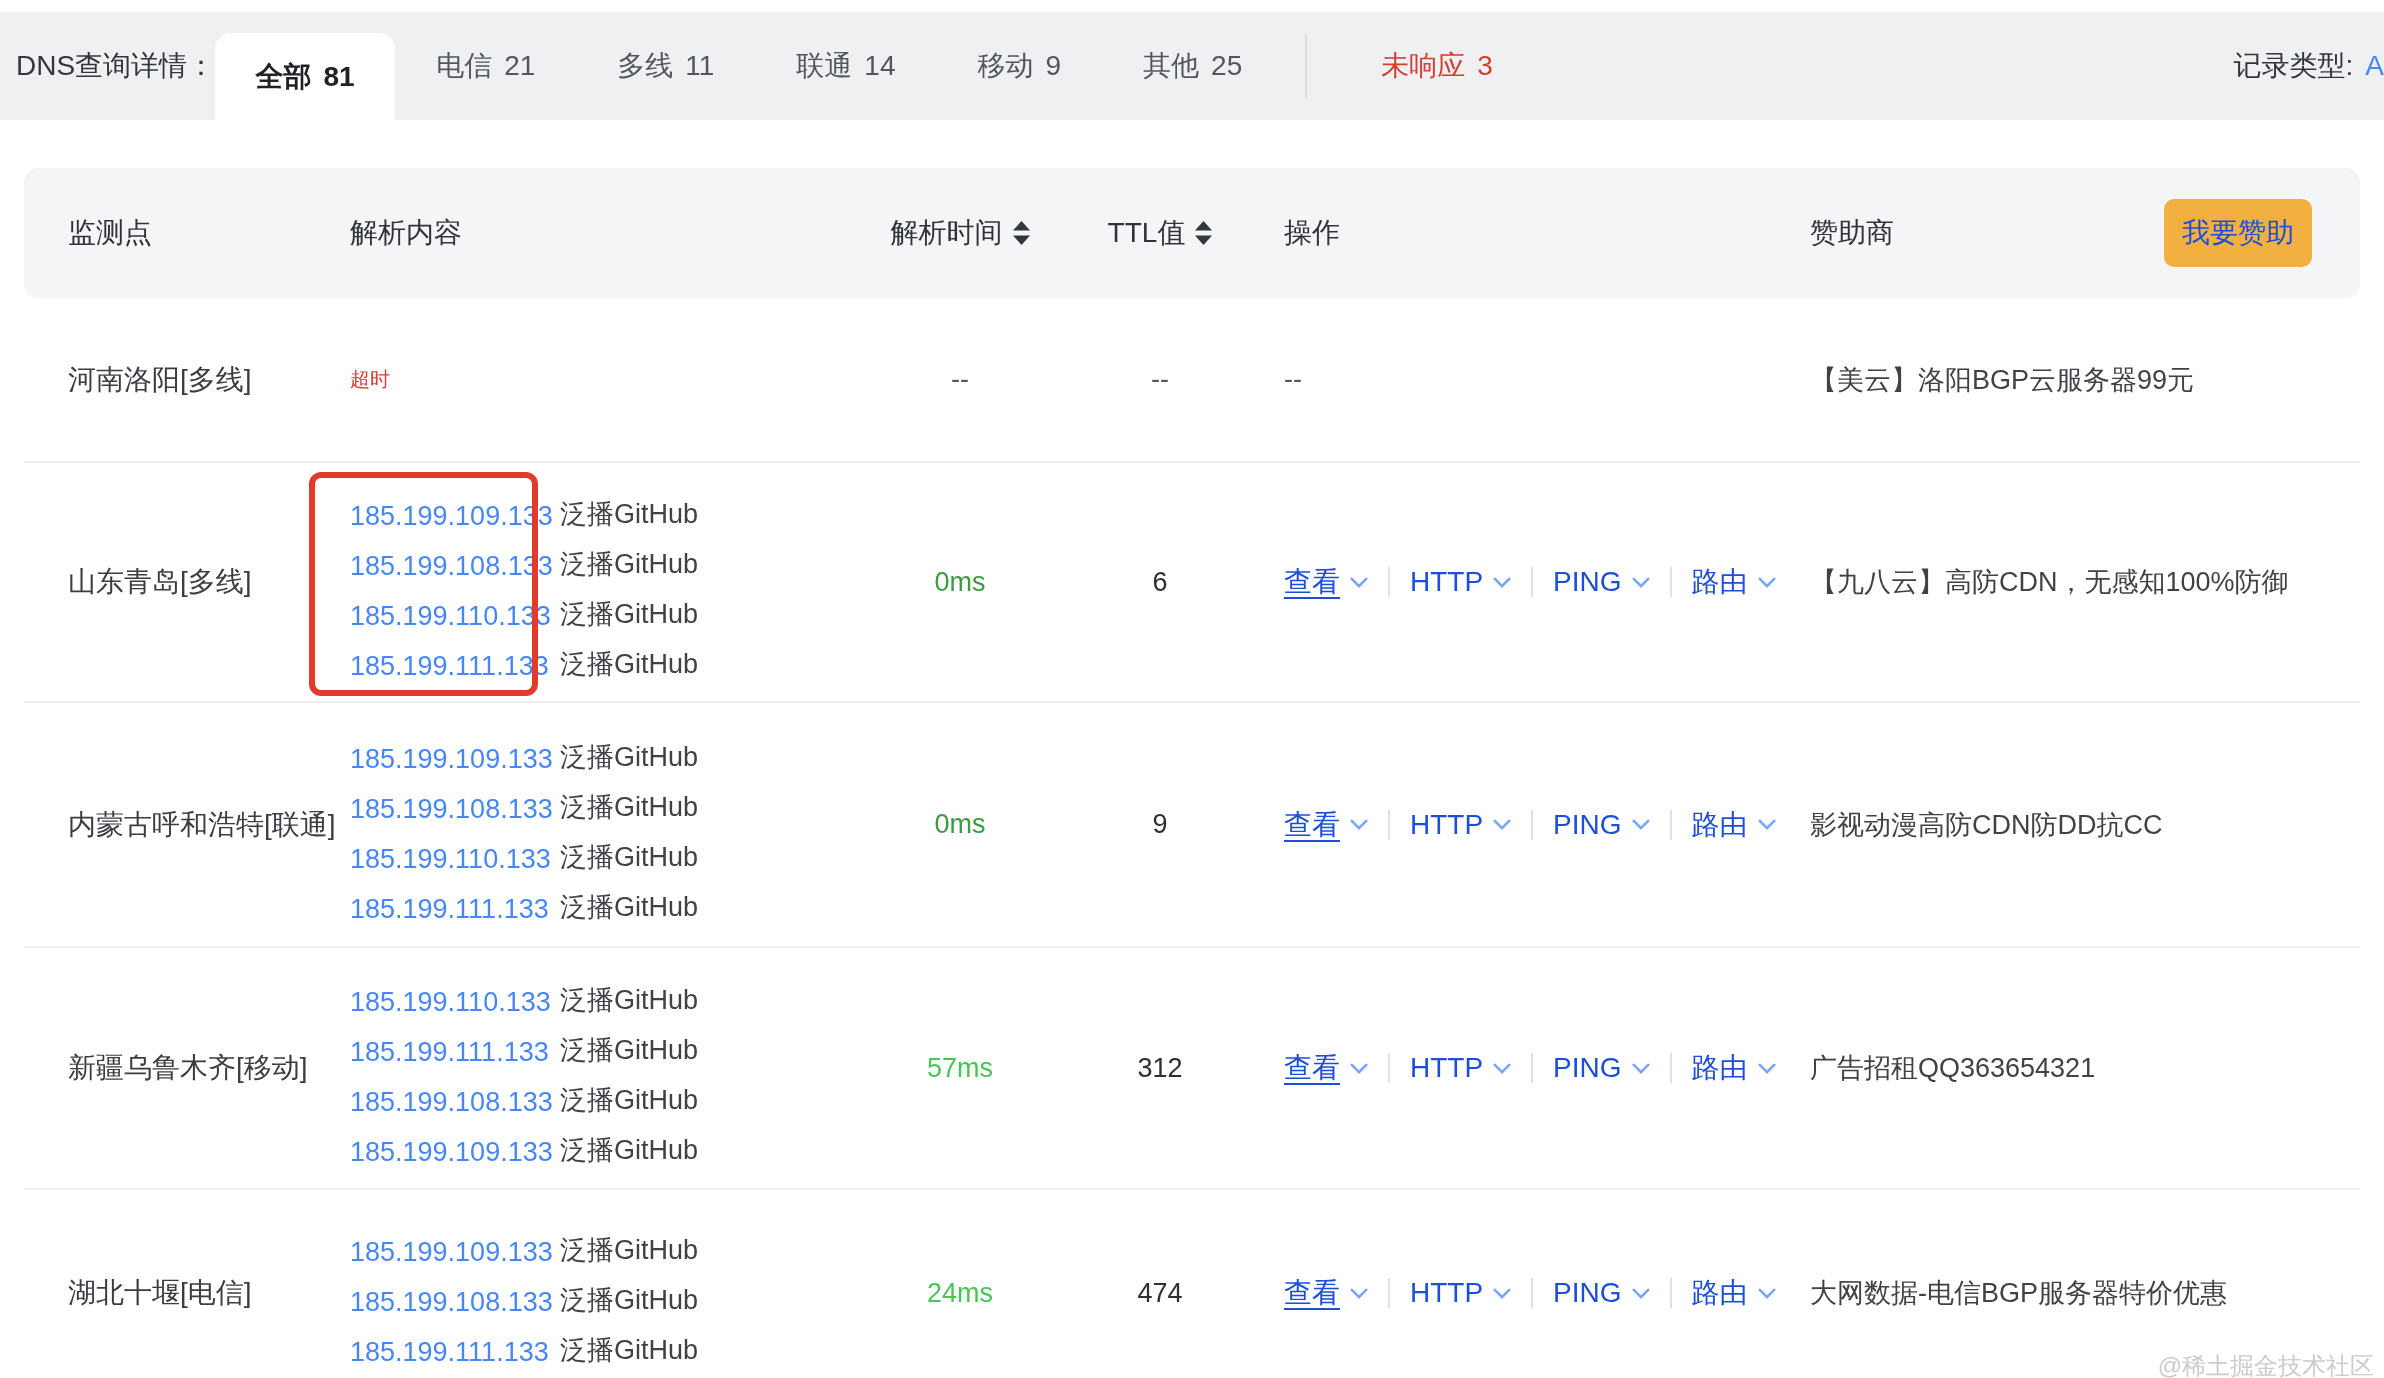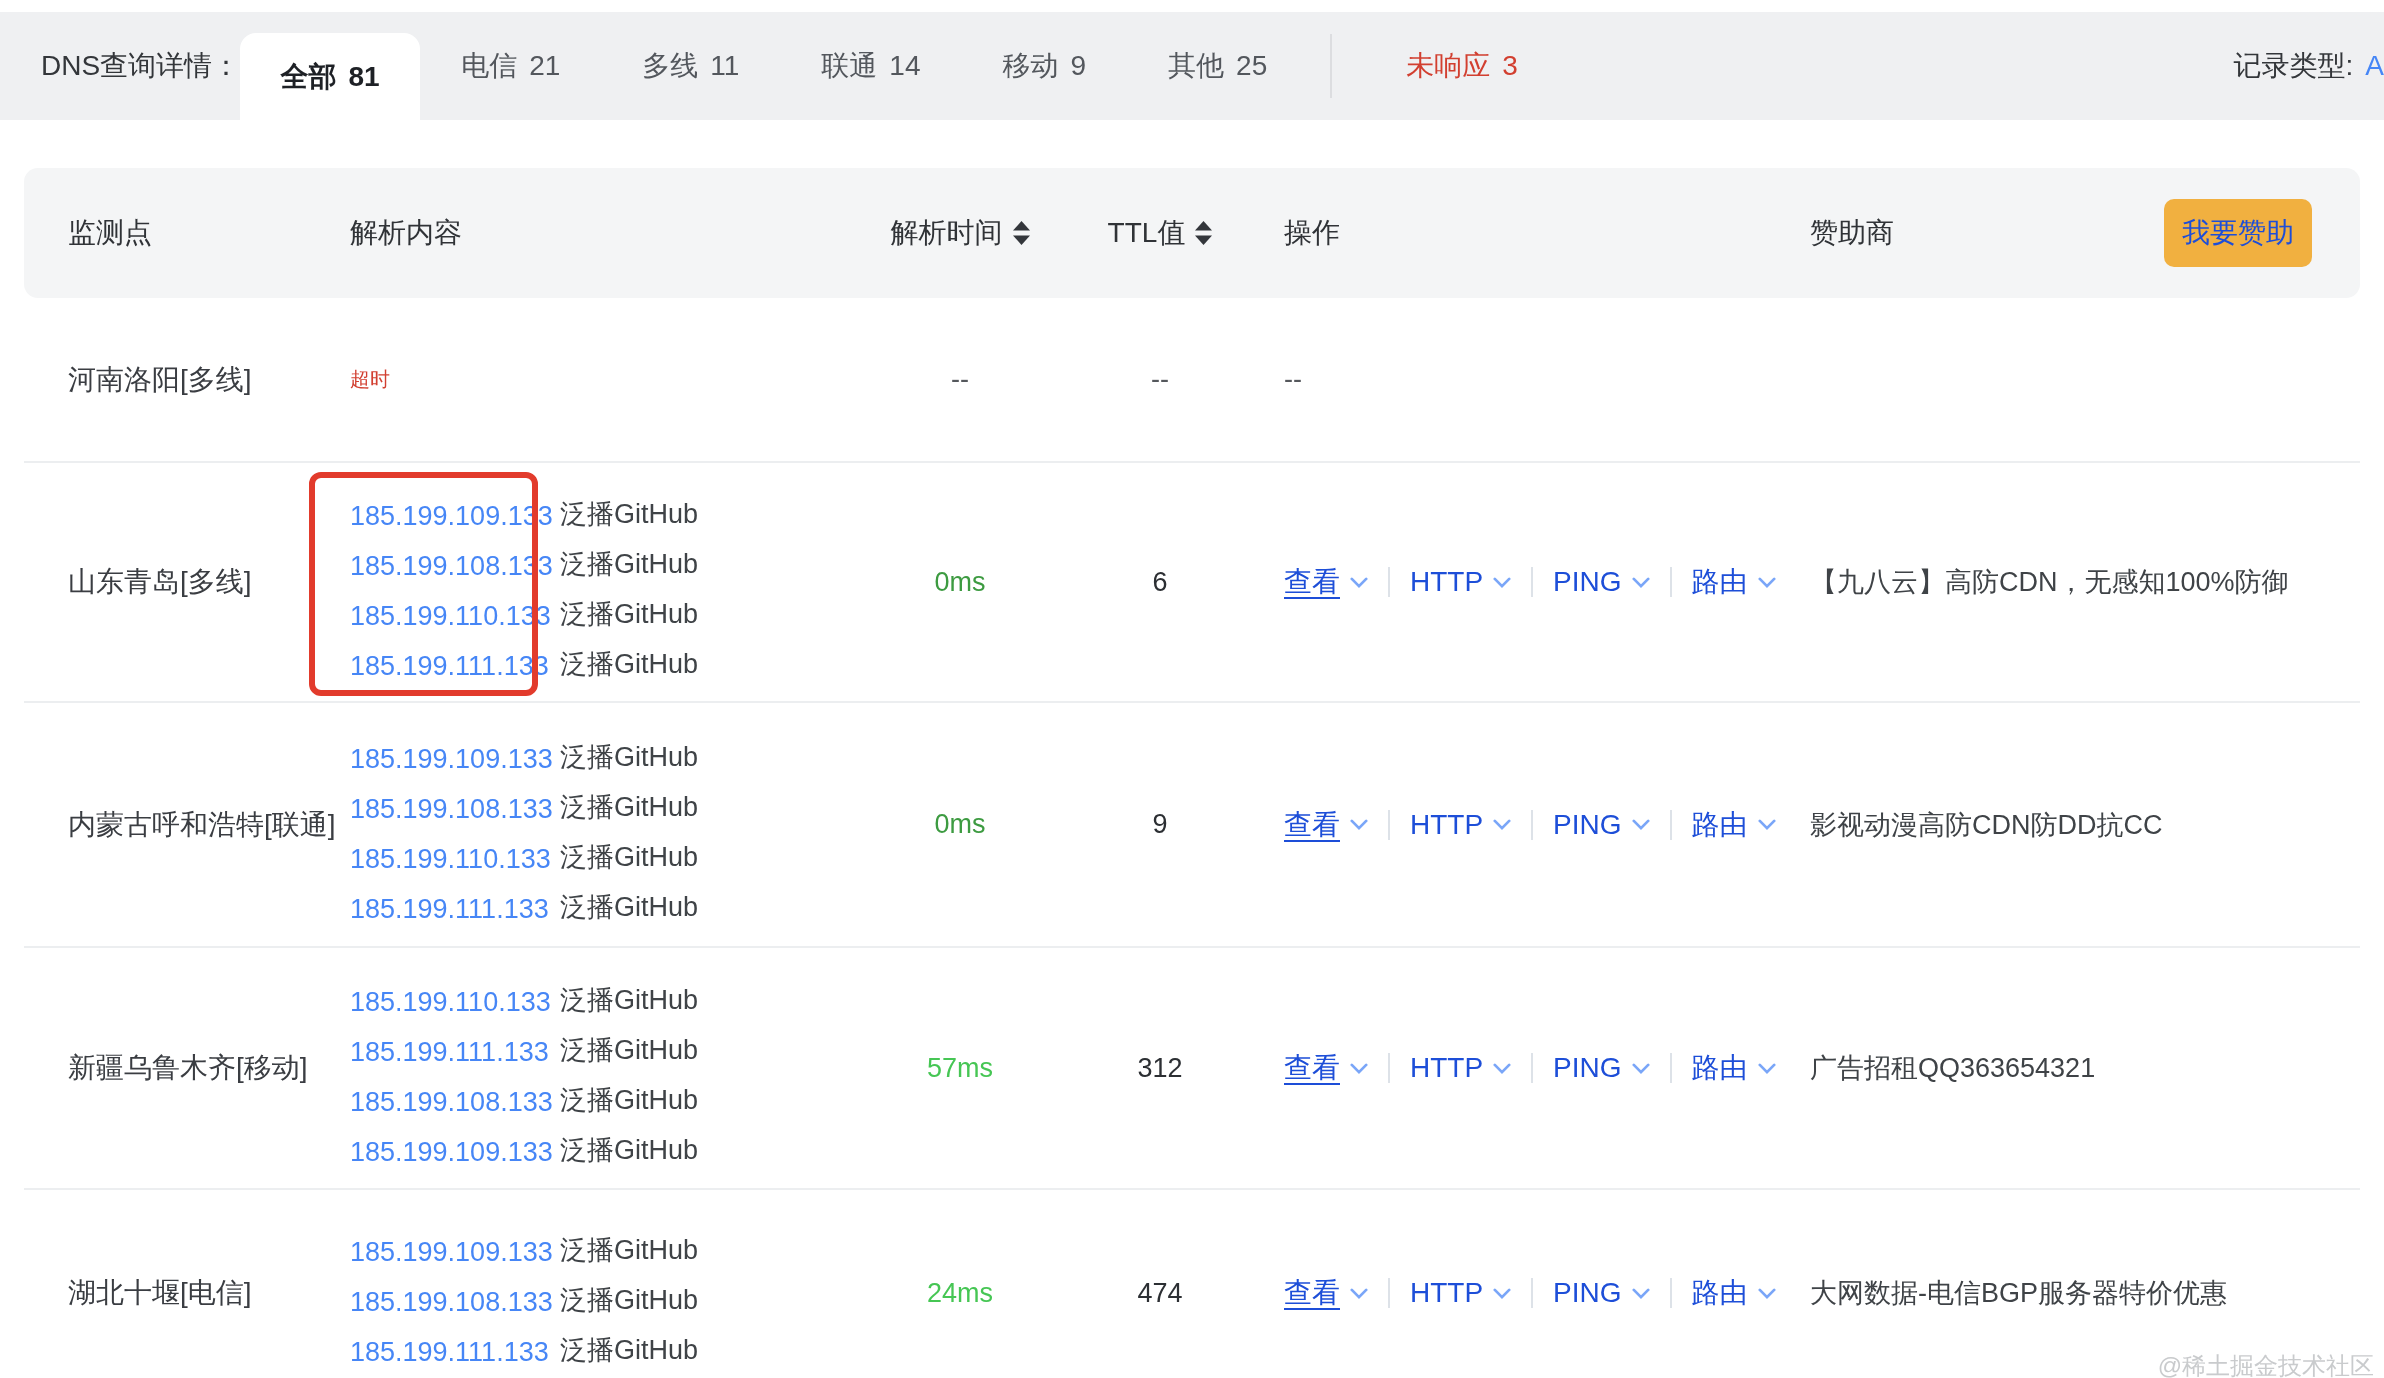--- a/index.html
+++ b/index.html
@@ -3,21 +3,21 @@
 <meta charset="utf-8">
 <style>
   * { margin:0; padding:0; box-sizing:border-box; }
   html,body { width:2384px; height:1378px; overflow:hidden; background:#fff;
     font-family:"Liberation Sans","DejaVu Sans",sans-serif; color:#2c2f33; }
   .page { position:relative; width:2384px; height:1378px; }
 
   
   .tabbar { margin-top:12px; height:108px; background:#eff0f2;
     display:flex; align-items:center; }
-  .dns-label { margin-left:41px; font-size:28px; color:#33363a; white-space:nowrap; }
+  .dns-label { margin-left:16px; font-size:28px; color:#33363a; white-space:nowrap; }
   .tab { display:flex; align-items:center; font-size:28px; color:#53575d;
     padding:0 41px; white-space:nowrap; cursor:pointer; }
   .tab .cnt { margin-left:12px; }
   .tab.active { align-self:flex-end; height:87px; width:180px; padding:0;
     background:#fff; border-radius:16px 16px 0 0; justify-content:center;
     color:#1e2126; font-weight:600; }
   .tab-divider { width:2px; height:64px; background:#dcdde0; margin:0 12px 0 22px; }
   .tab.noresp { color:#d23f30; padding:0 0 0 62px; }
   .record-type { margin-left:auto; font-size:28px; color:#33363a;
     display:flex; align-items:center; gap:12px; }
@@ -136,20 +136,21 @@
       <div class="th-sponsor">赞助商</div>
       <button class="sponsor-btn">我要赞助</button>
     </div>
 
     <div class="row r1 grid">
       <div class="c-loc">河南洛阳[多线]</div>
       <div class="c-status">超时</div>
       <div class="c-time dash">--</div>
       <div class="c-ttl dash">--</div>
       <div class="c-op-dash dash">--</div>
+      <div class="c-sponsor">【美云】洛阳BGP云服务器99元</div>
     </div>
 
     <div class="row r2 grid">
       <div class="c-loc">山东青岛[多线]</div>
       <div class="ip-lines">
         <div class="red-box"></div>
         <div class="ip-line">
           <a class="ip">185.199.109.133</a>
           <span class="ip-label">泛播GitHub</span>
         </div>

